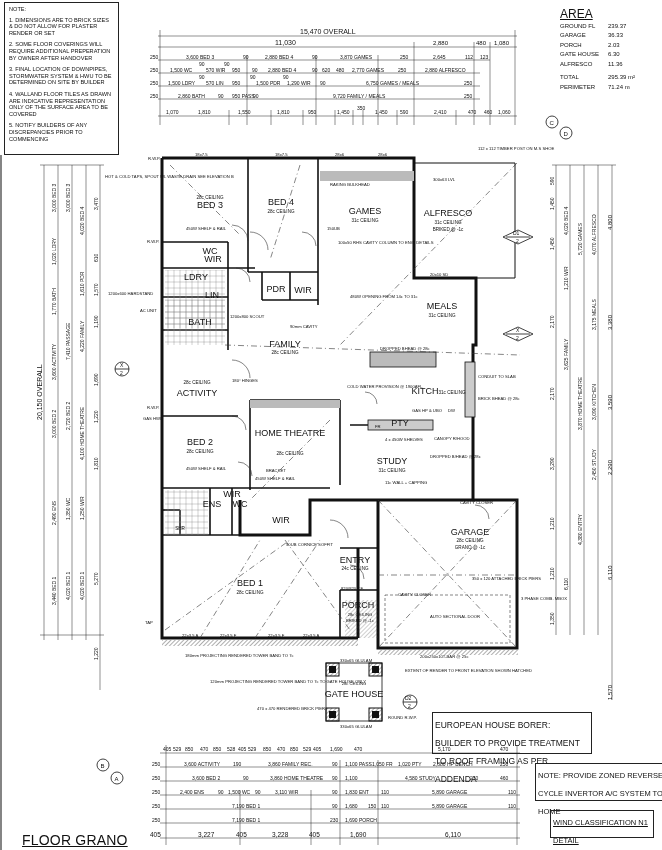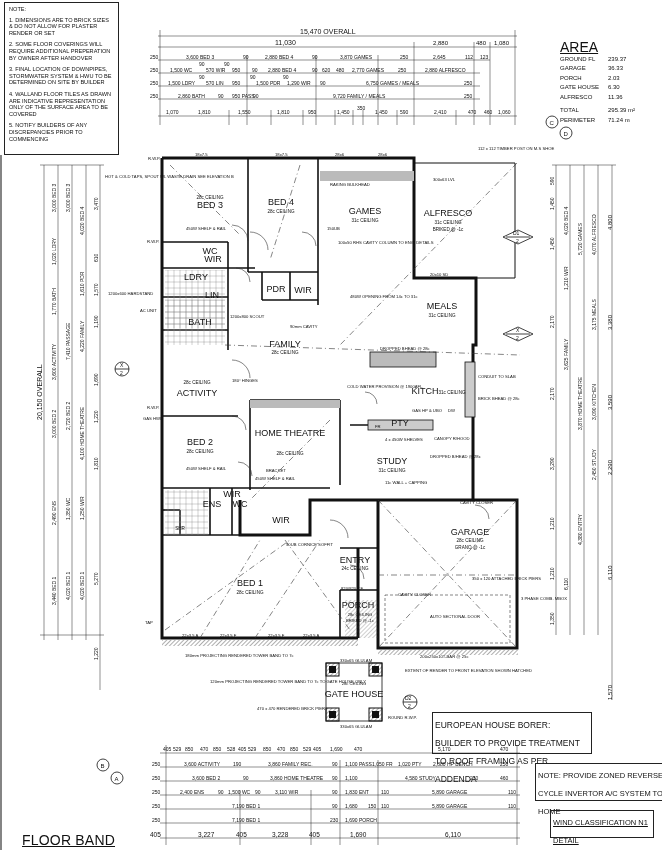--- a/index.html
+++ b/index.html
@@ -1,21 +1,21 @@
 <!DOCTYPE html>
 <html><head>
 <meta charset="utf-8">
 <style>
   html,body{margin:0;padding:0;background:#fff;}
   body{width:662px;height:850px;position:relative;overflow:hidden;font-family:"Liberation Sans",sans-serif;color:#111;}
   .notes{position:absolute;left:4px;top:2px;width:115px;height:153px;border:1px solid #222;padding:3px 4px;box-sizing:border-box;font-size:5.6px;line-height:6.6px;text-transform:uppercase;}
   .notes .ttl{margin-bottom:4px;}
   .notes .n{margin-bottom:5px;}
   .area{position:absolute;left:560px;top:10px;width:100px;font-size:6px;line-height:9.5px;}
-  .area .h{font-size:14px;text-decoration:underline;margin-bottom:2px;margin-top:33px;}
+  .area .h{font-size:12px;text-decoration:underline;margin-bottom:2px;}
   .area .r{display:flex;}
   .area .r span:first-child{width:48px;}
   .area .gap{height:4px;}
   .box{position:absolute;border:1px solid #222;text-align:left;font-size:8.5px;line-height:18px;text-transform:uppercase;box-sizing:border-box;padding:3px 2px;}
   .fp-title{position:absolute;left:22px;top:832px;font-size:14px;text-decoration:underline;letter-spacing:.2px;}
   svg{position:absolute;left:0;top:0;}
   svg text{font-family:"Liberation Sans",sans-serif;fill:#111;}
   .lbl{font-size:9px;}
   .sm{font-size:4.6px;}
   .xs{font-size:4.2px;}
@@ -592,13 +592,13 @@
 <div class="box" style="left:432px;top:712px;width:160px;height:42px;">
   <span>EUROPEAN HOUSE BORER: BUILDER TO PROVIDE TREATMENT TO ROOF FRAMING AS PER ADDENDA</span>
 </div>
 <div class="box" style="left:535px;top:763px;width:136px;height:38px;font-size:7.5px;">
   <span>NOTE: PROVIDE ZONED REVERSE CYCLE INVERTOR A/C SYSTEM TO HOME</span>
 </div>
 <div class="box" style="left:550px;top:810px;width:104px;height:28px;font-size:7.5px;text-decoration:underline;">
   <span>WIND CLASSIFICATION N1 DETAIL</span>
 </div>
 
-<div class="fp-title">FLOOR BAND</div>
+<div class="fp-title">FLOOR GRANO</div>
 
 </body></html>

